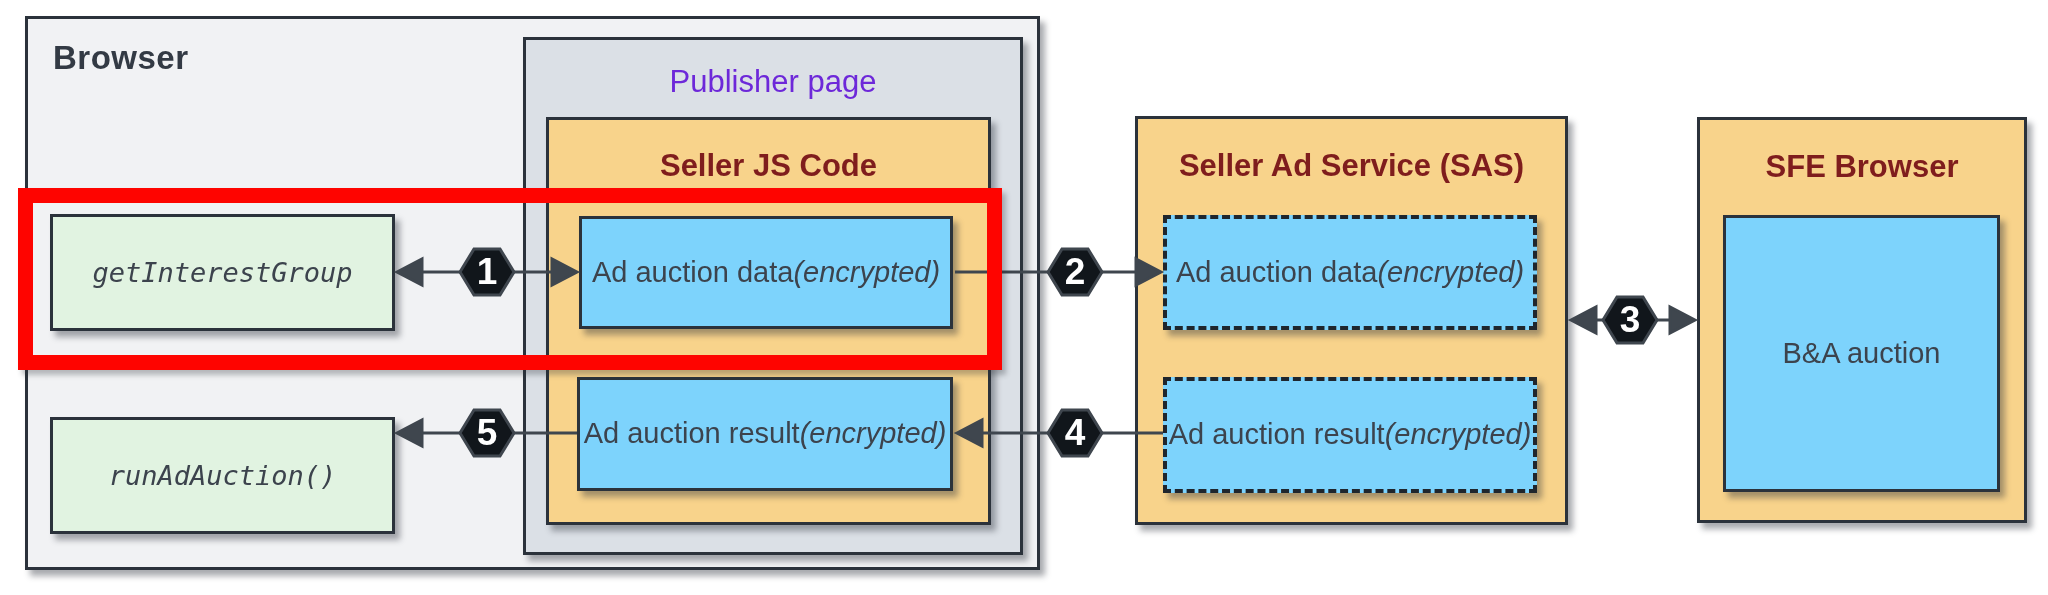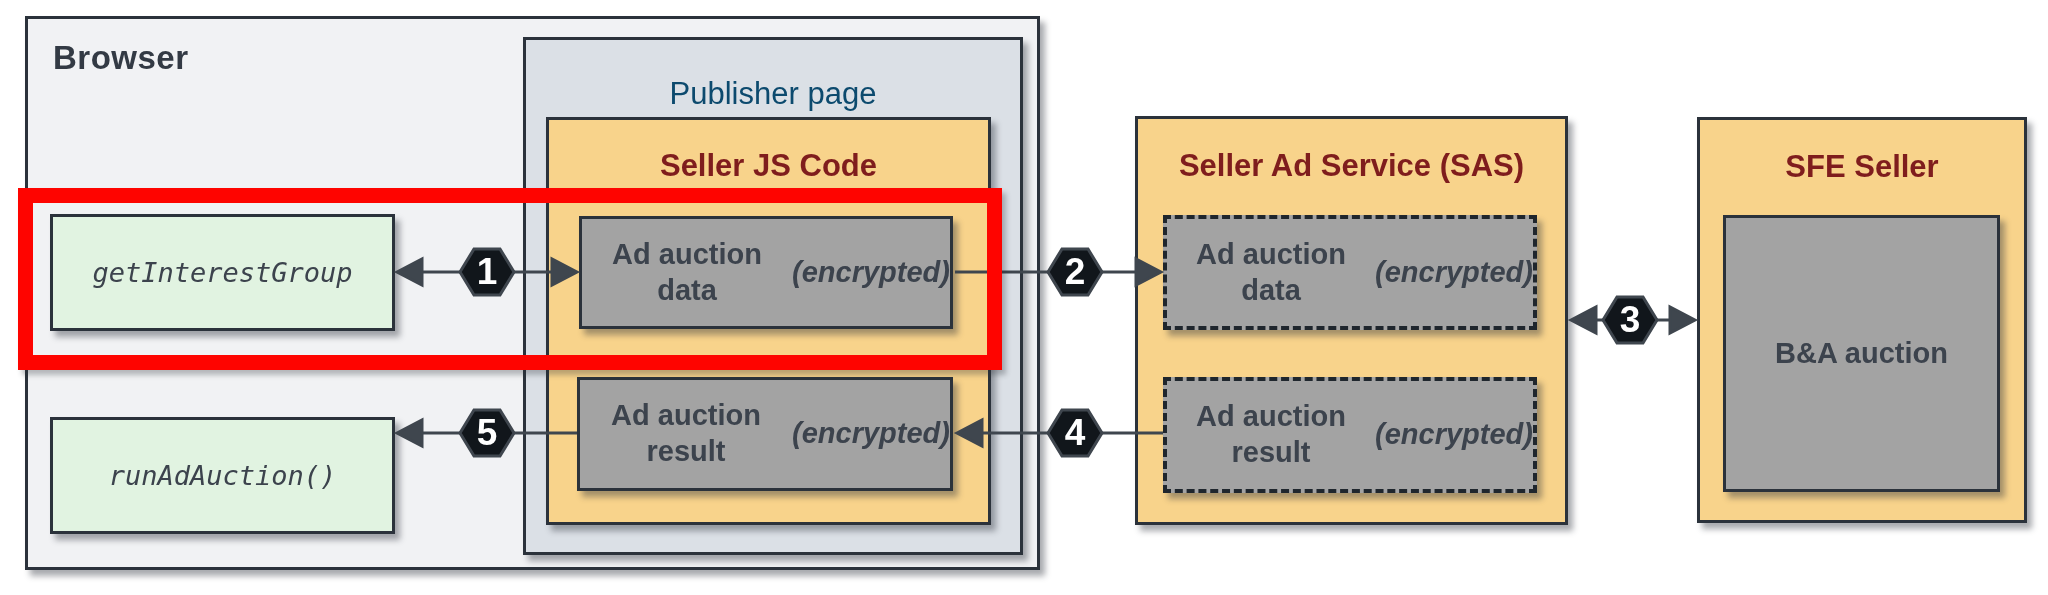--- a/index.html
+++ b/index.html
@@ -8,33 +8,33 @@
     font-family:"Liberation Sans", sans-serif; overflow:hidden;padding-left:15px;
   }
   .box {
     position:absolute; box-sizing:border-box;
     border:3px solid #2b323b;
     box-shadow:5px 6px 6px rgba(40,46,54,0.40);
   }
   .fill-browser { background:#f1f2f4; }
   .fill-panel   { background:#dbe0e6; }
   .fill-orange  { background:#f8d38b; }
-  .fill-yellow  { background:#a3a3a3;font-weight:bold; }
+  .fill-yellow  { background:#7dd3fc; }
   .fill-green   { background:#e1f3e1; }
   .dashed { border-style:dashed; border-width:4px; border-color:#1f262d; }
 
   .title-tl {
     position:absolute; left:25px; top:20px;
     font-weight:bold; font-size:33px; color:#333a44; letter-spacing:0.5px;
   }
   .title-center {
     position:absolute; left:0; width:100%; text-align:center;
     font-weight:bold; font-size:31px; color:#7f1d1d;
   }
-  .title-plain { font-weight:normal; color:#0c4a6e;margin-top:12px; }
+  .title-plain { font-weight:normal; color:#6d28d9; }
 
   .center-label {
     position:absolute; inset:0; display:flex; 
     align-items:center; justify-content:center; text-align:center;
     font-size:29px; color:#3c434d; line-height:1.24;
   }
   .italic { font-style:italic; }
   .mono { font-family:"DejaVu Sans Mono", monospace; font-style:italic; font-size:27px; }
 
   .red-frame {
@@ -104,21 +104,21 @@
     </div>
   </div>
   <div class="box fill-yellow dashed" style="left:1163px; top:377px; width:374px; height:116px;">
     <div class="center-label">
       <span>Ad auction result</span>
       <span class="italic">(encrypted)</span>
     </div>
   </div>
 
   <div class="box fill-orange" style="left:1697px; top:117px; width:330px; height:406px;">
-    <div class="title-center" style="top:29px;">SFE Seller</div>
+    <div class="title-center" style="top:29px;">SFE Browser</div>
   </div>
   <div class="box fill-yellow" style="left:1723px; top:215px; width:277px; height:277px;">
     <div class="center-label">
       <span>B&amp;A auction</span>
     </div>
   </div>
 
   <svg class="flow-layer" width="2048" height="595" viewBox="0 0 2048 595">
     <g stroke="#3f464e" stroke-width="3" fill="#3f464e">
 

